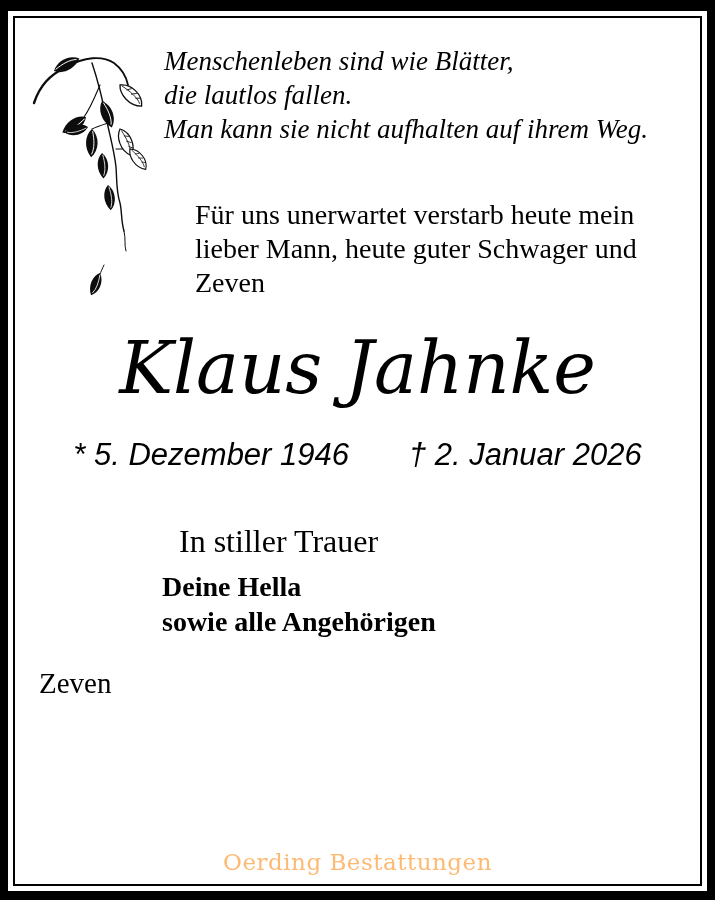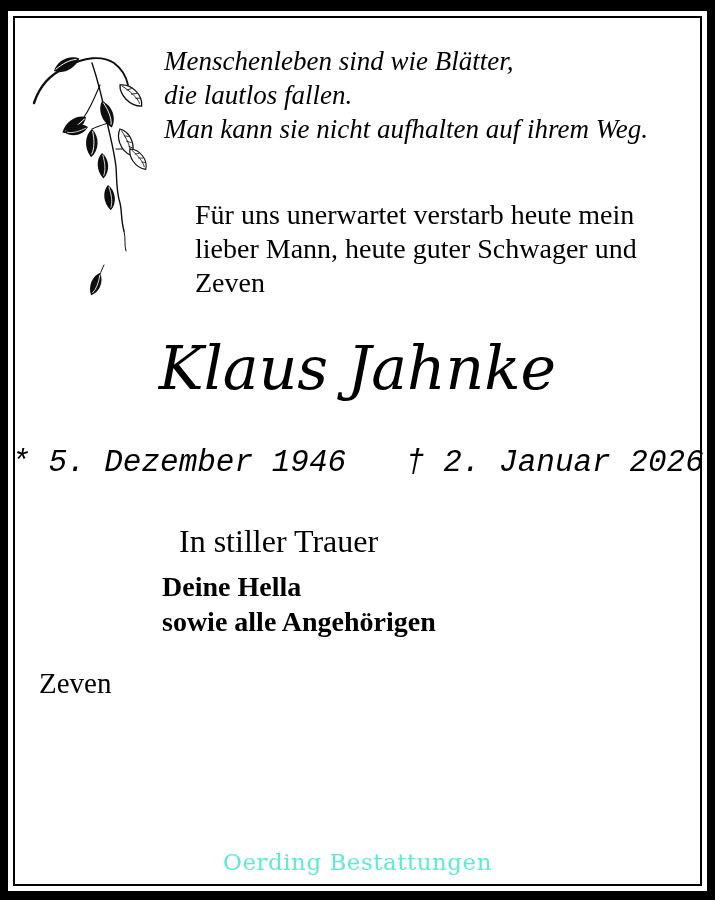--- a/index.html
+++ b/index.html
@@ -22,38 +22,38 @@
     left:164px; top:44px;
     font-style:italic; font-size:27px; line-height:34px; white-space:nowrap;
   }
   .intro {
     left:163px; top:198px;
     font-size:28px; line-height:34px; white-space:nowrap;margin-left:32px;
   }
   .name {
     left:0; right:0; top:318px; text-align:center;
     font-family:"DejaVu Serif", serif; font-style:italic;
-    font-size:60px; line-height:100px; white-space:nowrap;
+    font-size:72px; line-height:100px; white-space:nowrap;
   }
   .dates {
     left:0; right:0; top:434px;
     display:flex; justify-content:center; gap:60px;
-    font-family:Liberation Mono, monospace; font-style:italic;
-    font-size:31px; line-height:42px; white-space:nowrap;margin-top:8px;
+    font-family:Liberation Sans, sans-serif; font-style:italic;
+    font-size:31px; line-height:42px; white-space:nowrap;
   }
   .stiller  { left:179px; top:524px; font-size:32px; line-height:34px; }
   .mourner1 { left:162px; top:570px; font-size:28px; line-height:34px; font-weight:bold; }
   .mourner2 { left:162px; top:605px; font-size:28px; line-height:34px; font-weight:bold; }
   .city     { left:39px;  top:666px; font-size:29px; line-height:34px; }
   .address  { left:39px;  top:718px; font-size:29px; line-height:34px; white-space:nowrap; }
   .ceremony { left:40px;  top:804px; font-size:29px; line-height:34px; white-space:nowrap; }
   .funeral-home {
     left:0; right:0; top:847px; text-align:center;
     font-family:"DejaVu Serif", serif; font-size:23px; line-height:30px;
-    letter-spacing:0.5px; color:#5eead4;
+    letter-spacing:0.5px; color:#fdba74;
   }
 </style>
 </head>
 <body>
 
 <div class="page">
   <div class="paper"></div>
   <div class="inner-frame"></div>
 
   <svg class="abs branch-svg" viewBox="0 0 145 265" aria-hidden="true">

